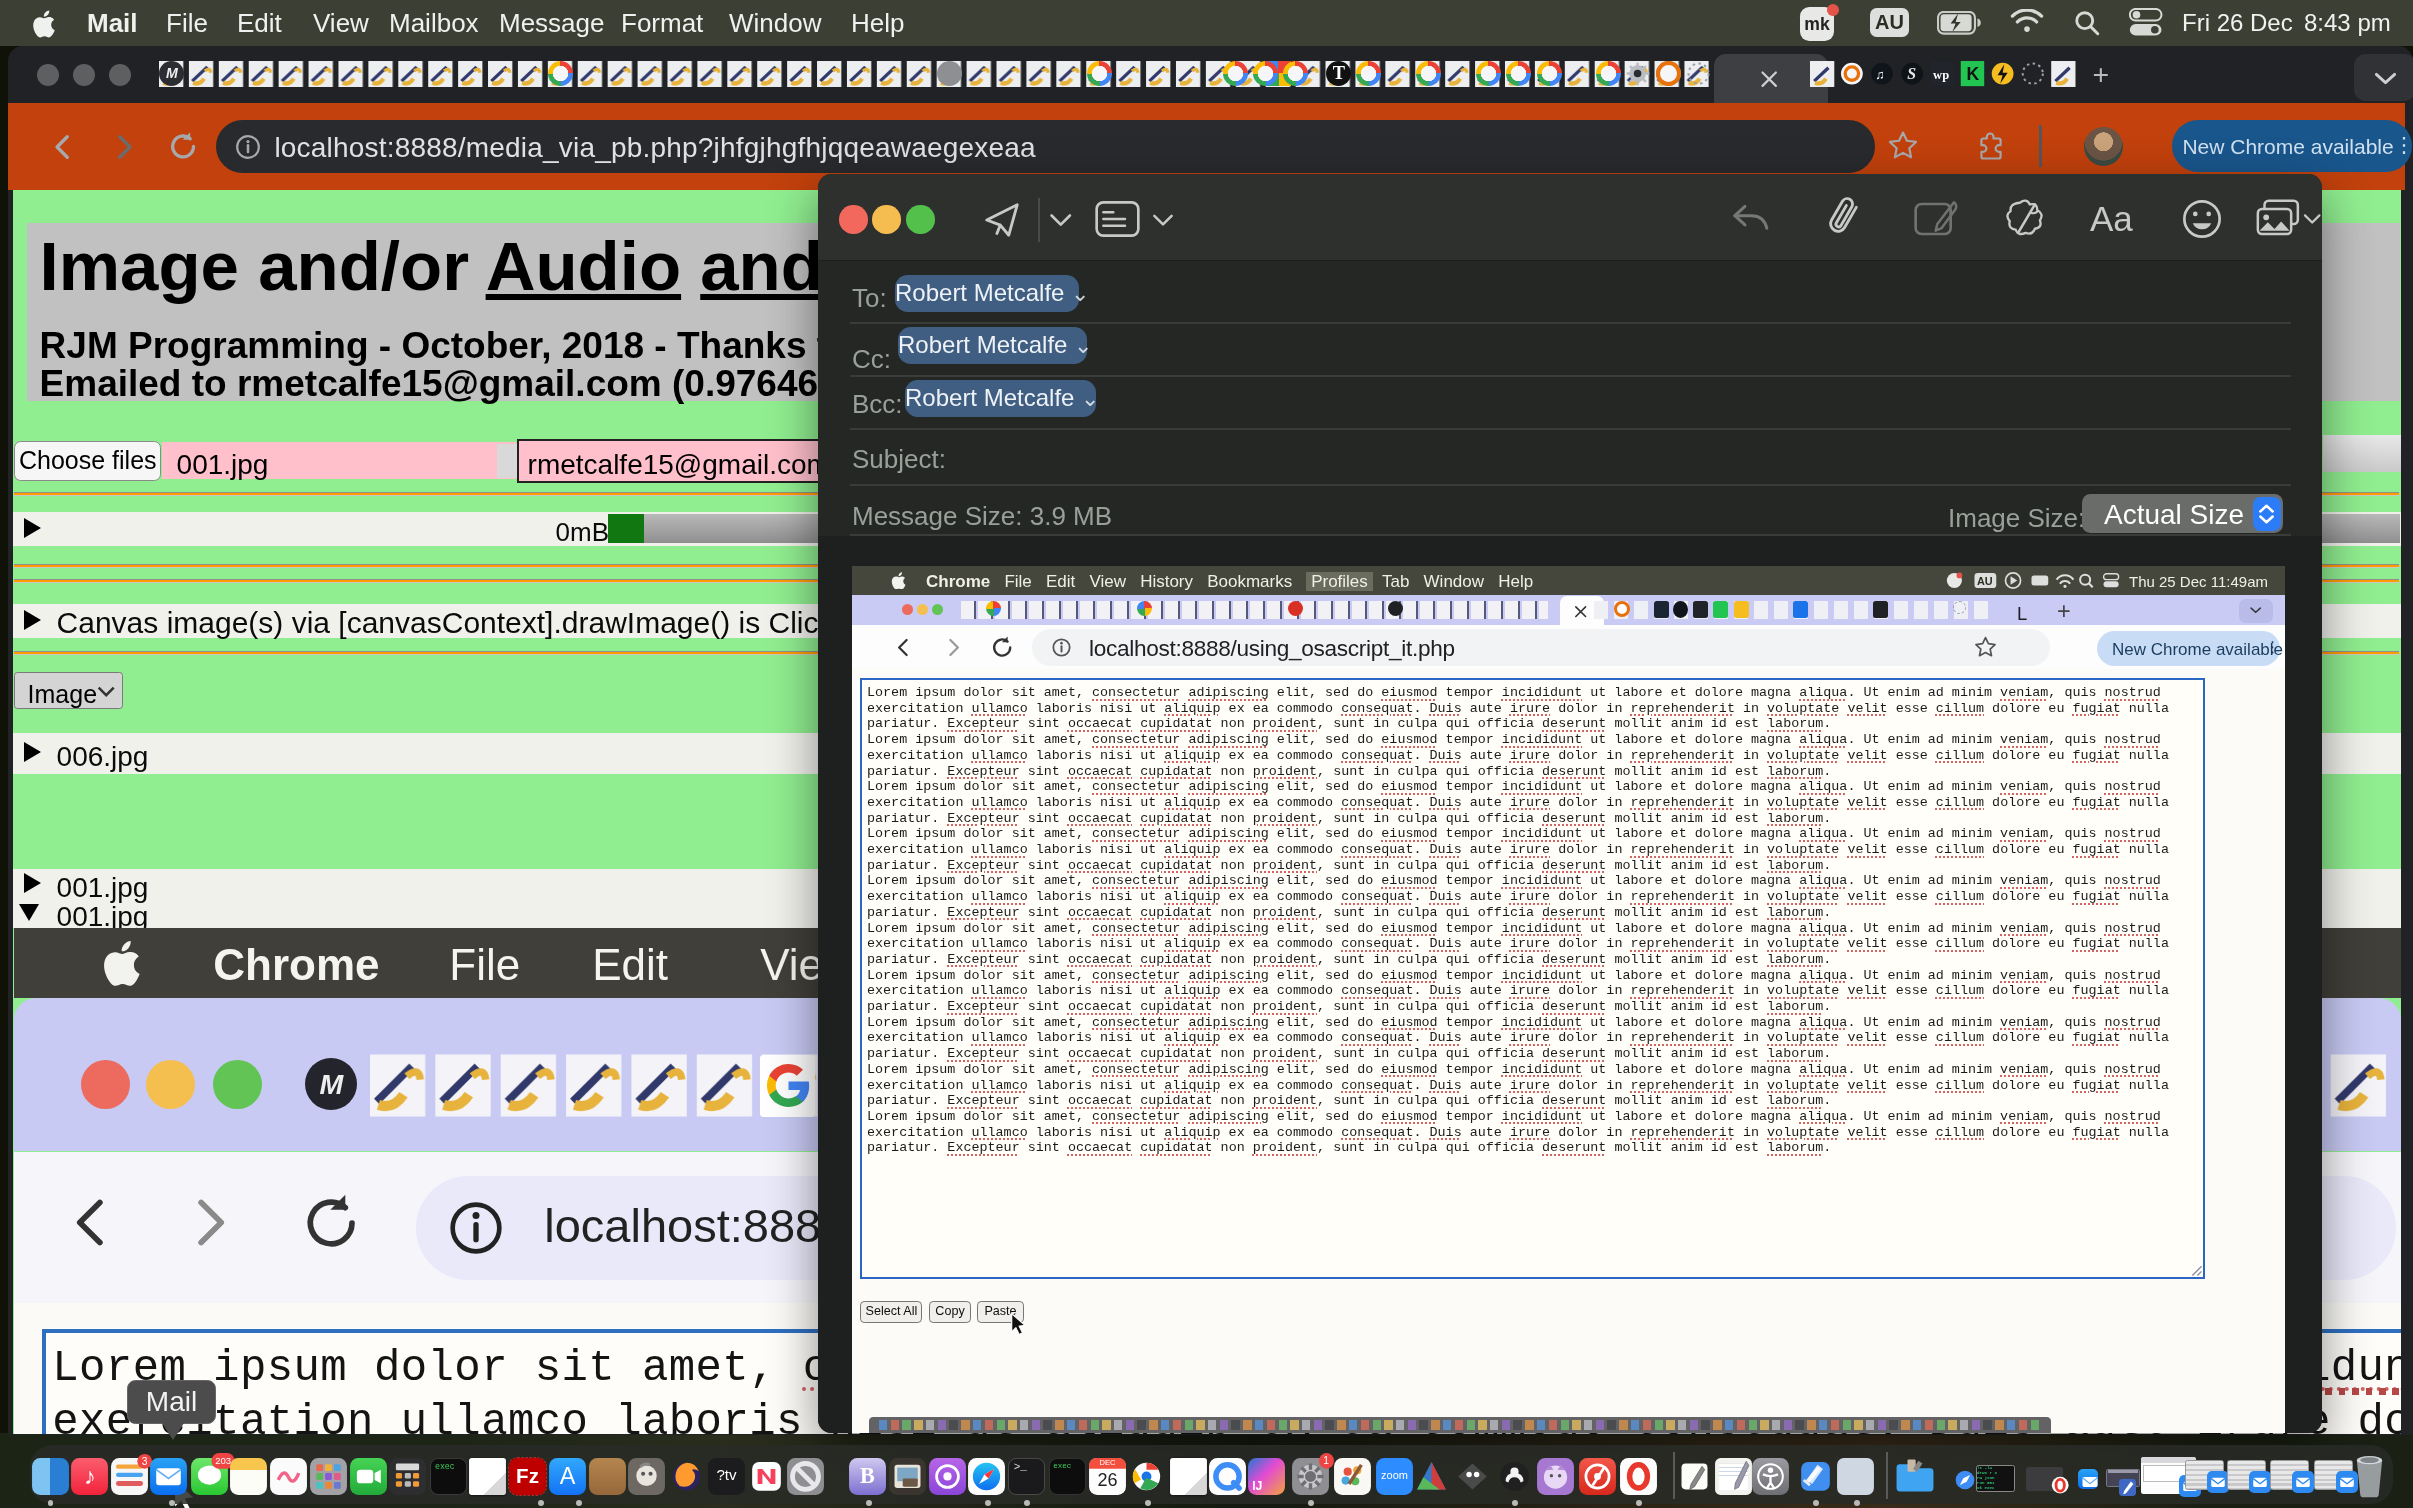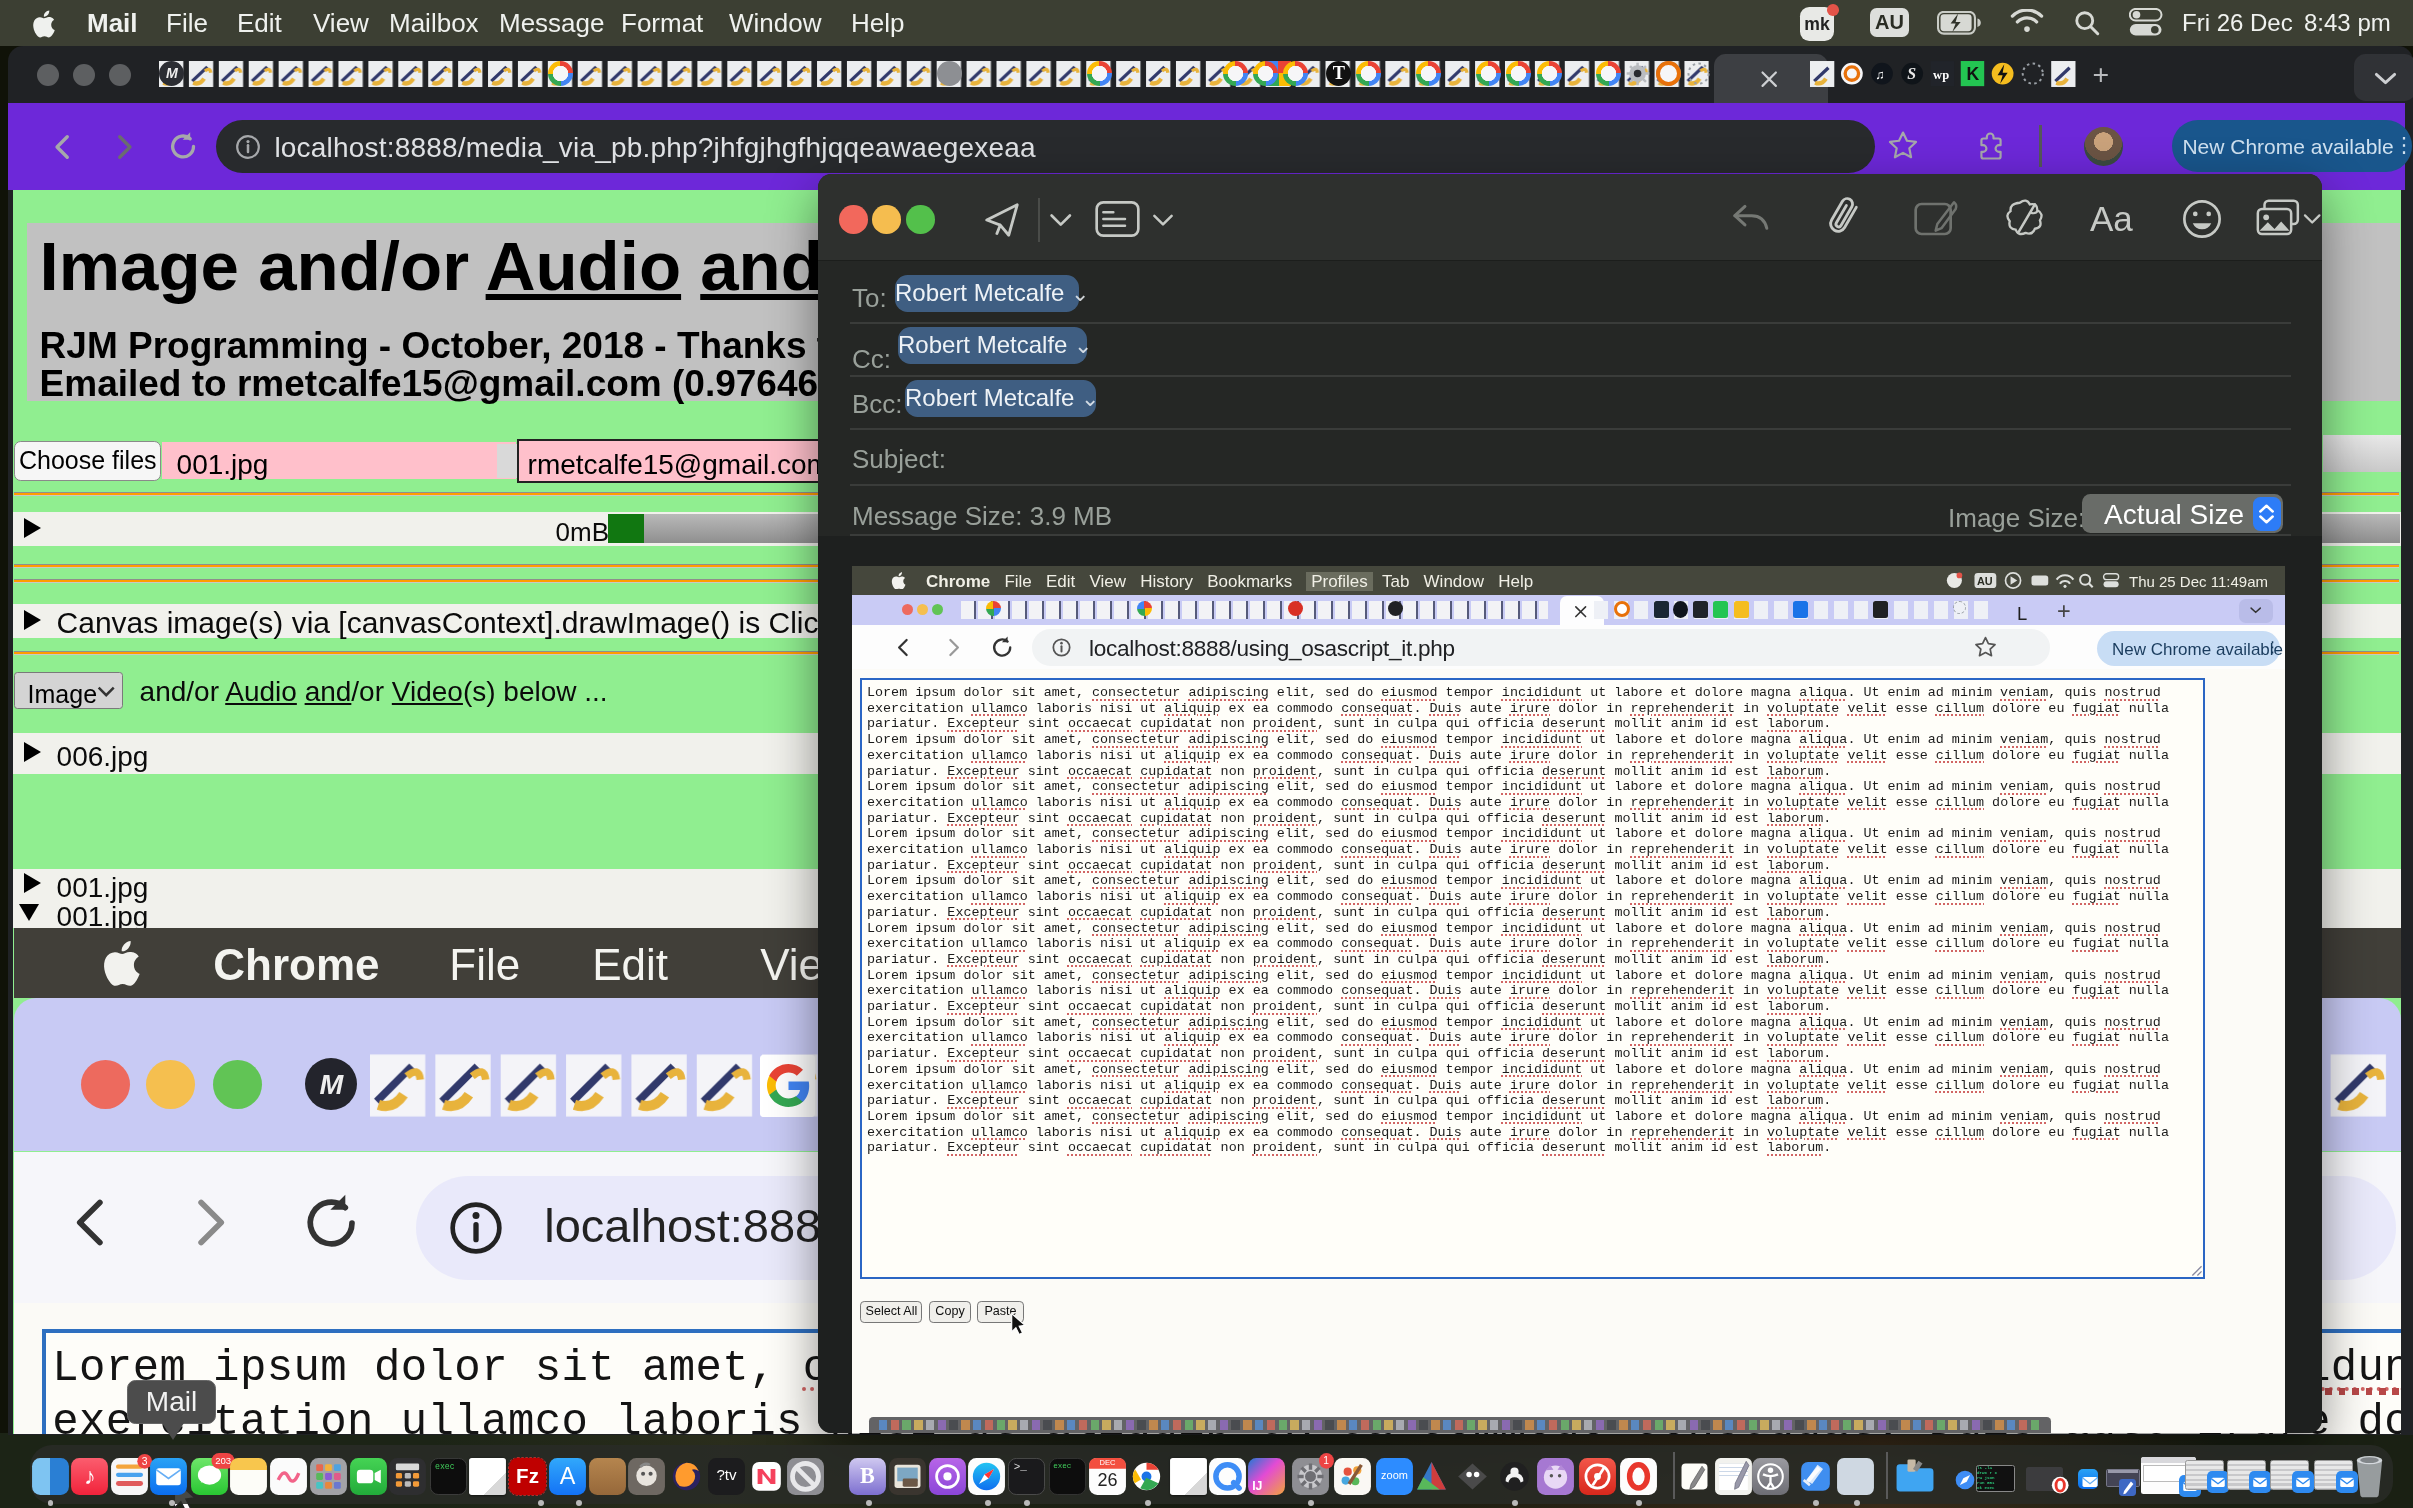--- a/index.html
+++ b/index.html
@@ -4,21 +4,21 @@
 <style>
 *{margin:0;padding:0;box-sizing:border-box}
 html,body{width:2413px;height:1508px}
 body{position:relative;overflow:hidden;background:#101208;font-family:"Liberation Sans",sans-serif}
 .abs{position:absolute}
 
 #menubar{left:0;top:0;width:2413px;height:46px;background:#3c3f33;color:#eff1ee;font-size:26px}
 
 #cwin{left:8.4px;top:46px;width:2405px;height:1389px;background:#202225;border-radius:15px 15px 0 0}
 #tabstrip{left:0;top:0;width:2397px;height:57px}
-#toolbar{left:0;top:57px;width:2397px;height:87px;background:#6d28d9}
+#toolbar{left:0;top:57px;width:2397px;height:87px;background:#c2410c}
 #page{left:4.2px;top:144px;width:2388px;height:1244px;background:#90ee90;overflow:hidden}
 
 #mail{left:818px;top:174px;width:1504px;height:1259px;background:#252725;border-radius:13.4px;box-shadow:0 18.4px 50px rgba(0,0,0,.45);overflow:hidden}
 .hr{width:2385px;height:4.2px;background:#ff9d00;border-top:1.7px solid #8e8e8e;border-bottom:0.8px solid #c8c8c8}
 .row{left:0;width:2388px;background:#f1f1ec}
 .tri-r{width:0;height:0;border-left:17px solid #000;border-top:10px solid rgba(0,0,0,0);border-bottom:10px solid rgba(0,0,0,0)}
 .tri-d{width:0;height:0;border-top:17px solid #000;border-left:10px solid rgba(0,0,0,0);border-right:10px solid rgba(0,0,0,0)}
 .fav{top:15px;width:25px;height:25px}
 .favg{top:15px;width:25px;height:25px;border-radius:50%;background:radial-gradient(circle,#f6f6f8 0 7.5px,rgba(0,0,0,0) 8px),conic-gradient(#ea4335 0 25%,#4285f4 25% 50%,#34a853 50% 75%,#fbbc04 75%)}
 
@@ -232,21 +232,20 @@
     <span class="abs tri-r" style="left:11px;top:420px"></span>
     <span class="abs" style="left:44px;top:416px;font-size:30px;color:#0b0b0b">Canvas image(s) via [canvasContext].drawImage() is Clickable and Annotatable</span>
 
     <div class="abs hr" style="left:1.7px;top:461px"></div>
 
     <div class="abs" style="left:1.7px;top:482px;width:109px;height:37px;background:#d4d4d4;border:1.7px solid #7a7a7a;border-radius:3.4px"></div>
     <span class="abs" style="left:15px;top:490px;font-size:25px">Image</span>
     <svg class="abs" style="left:84px;top:496px" width="18.4" height="11.7" viewBox="0 0 22 14">
         <path d="M2 2l9 9 9-9" stroke="#333" stroke-width="3" fill="none"></path>
       </svg>
-    <span class="abs" style="left:127px;top:486px;font-size:28px;color:#0b0b0b">and/or <u>Audio</u> <u>and</u>/or <u>Video</u>(s) below ...</span>
 
     <div class="abs row" style="top:543px;height:41px"></div>
     <span class="abs tri-r" style="left:11px;top:552px"></span>
     <span class="abs" style="left:44px;top:551px;font-size:28px;color:#0b0b0b">006.jpg</span>
 
     <div class="abs row" style="top:679px;height:59px"></div>
     <span class="abs tri-r" style="left:11px;top:683px"></span>
     <span class="abs" style="left:44px;top:682px;font-size:28px;color:#0b0b0b">001.jpg</span>
     <span class="abs tri-d" style="left:6.7px;top:714px"></span>
     <span class="abs" style="left:44px;top:711px;font-size:28px;color:#0b0b0b">001.jpg</span>

